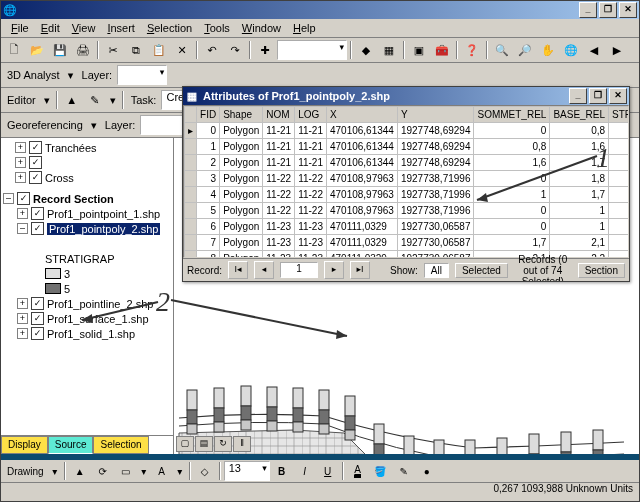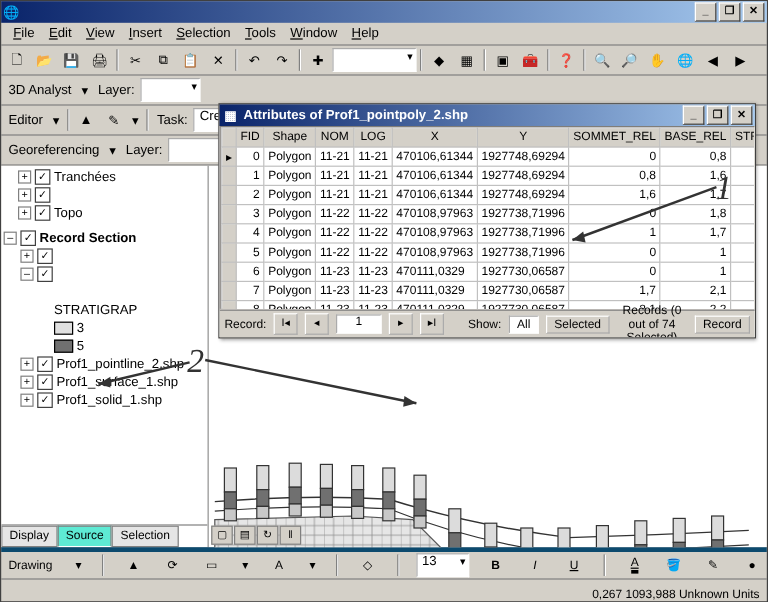--- a/index.html
+++ b/index.html
@@ -19,53 +19,53 @@
 .tb-drop::after{content:"▾";position:absolute;right:2px;top:1px;font-size:9px;color:#000}
 .body-row{flex:1;display:flex;overflow:hidden}
 .sidebar{width:172px;border-right:1px solid #808080;background:#fff;display:flex;flex-direction:column;overflow:hidden}
 .toc{flex:1;overflow:auto;padding:2px;font-size:11px}
 .toc-item{display:flex;align-items:center;height:15px;gap:3px;white-space:nowrap}
 .exp{width:9px;height:9px;border:1px solid #808080;text-align:center;line-height:8px;font-size:9px;cursor:pointer;background:#fff}
 .chk{width:11px;height:11px;border:1px solid #404040;background:#fff;text-align:center;line-height:10px;font-size:9px}
 .sel{background:#0a246a;color:#fff;padding:0 2px}
 .swatch{width:14px;height:9px;border:1px solid #000;display:inline-block}
 .toc-tabs{display:flex;height:18px;border-top:1px solid #808080}
-.toc-tab{padding:2px 6px;border:1px solid #808080;background:#e5e5e5;font-size:10px;cursor:pointer}
+.toc-tab{padding:2px 6px;border:1px solid #808080;background:#fde047;font-size:10px;cursor:pointer}
 .toc-tab.active{background:#5eead4;border-bottom-color:#fff}
 .mapview{flex:1;position:relative;background:#fff}
-.statusbar{height:18px;border-top:1px solid #808080;display:flex;align-items:flex-end;padding:0 6px;font-size:10px;justify-content:flex-end;gap:4px}
+.statusbar{height:18px;border-top:1px solid #808080;display:flex;align-items:flex-start;padding:0 6px;font-size:10px;justify-content:flex-end;gap:4px}
 .view-btns{position:absolute;bottom:2px;left:2px;display:flex;gap:1px}
 .view-btn{width:16px;height:14px;border:1px solid #808080;background:#d4d0c8;font-size:9px;line-height:12px;text-align:center;cursor:pointer}
 
 
 .attr-window{left:182px;top:86px;width:446px;height:194px;z-index:10}
 .attr-body{flex:1;display:flex;flex-direction:column;background:#fff;overflow:hidden}
 .attr-grid{flex:1;overflow:auto;border:1px inset #d4d0c8}
 table.grid{border-collapse:collapse;font-size:10px;width:100%}
 table.grid th,table.grid td{border:1px solid #c0c0c0;padding:1px 3px;height:13px;white-space:nowrap;background:#fff}
-table.grid th{background:#d4d0c8;font-weight:normal;text-align:center}
+table.grid th{background:#d4d0c8;font-weight:normal;text-align:left}
 table.grid td.rh{background:#d4d0c8;width:10px;text-align:center}
 table.grid td.num{text-align:right}
 .attr-footer{height:22px;border-top:1px solid #808080;display:flex;align-items:center;padding:0 4px;gap:6px;font-size:10px;background:#d4d0c8}
 .nav-btn{width:18px;height:16px;border:1px outset #fff;background:#d4d0c8;font-size:9px;line-height:14px;text-align:center;cursor:pointer}
 .rec-input{width:36px;height:14px;border:1px inset #fff;background:#fff;text-align:center;font-size:10px}
 .show-btn{padding:1px 6px;border:1px outset #fff;background:#d4d0c8;cursor:pointer}
 .show-btn.active{border:1px inset #fff;background:#fff}
 
 
 .xsec{position:absolute;left:0;top:180px;width:455px;height:230px}
 .xsec svg{width:100%;height:100%}
 
 
 .callout{position:absolute;font-family:Georgia,serif;font-size:28px;font-style:italic;color:#333;z-index:20}
 .arrow{stroke:#333;stroke-width:2;fill:none}
 .arrowhead{fill:#333}
 
 
-.draw-tb{height:22px;border-top:4px solid #0c4a6e;display:flex;align-items:center;padding:0 2px;gap:12px;font-size:10px}
+.draw-tb{height:22px;border-top:6px solid #0c4a6e;display:flex;align-items:center;padding:0 2px;gap:1px;font-size:10px}
 .font-drop{width:90px;height:16px;border:1px inset #fff;background:#fff;padding:0 14px 0 4px;position:relative}
 .font-drop::after{content:"▾";position:absolute;right:2px;top:0;font-size:9px}
 </style>
 </head>
 <body>
 
 <div class="window" style="left:0;top:0;width:638px;height:500px">
   <div class="titlebar">
     <span class="icon">🌐</span>
     <span class="spacer"></span>
@@ -160,37 +160,39 @@
               <span class="chk">✓</span>
               <span>Tranchées</span>
             </div>
             <div class="toc-item" style="padding-left: 12px;">
               <span class="exp">+</span>
               <span class="chk">✓</span>
             </div>
             <div class="toc-item" style="padding-left: 12px;">
               <span class="exp">+</span>
               <span class="chk">✓</span>
-              <span>Topo</span>
+              <span>Cross</span>
             </div>
           </div>
         <div style="height:6px"></div>
         <div class="toc-item" style="padding-left:0">
           <span class="exp">–</span>
           <span class="chk">✓</span>
           <b>Record Section</b>
         </div>
         <div id="toc-layers">
             <div class="toc-item" style="padding-left: 14px;">
               <span class="exp">+</span>
               <span class="chk">✓</span>
+              <span>Prof1_pointpoint_1.shp</span>
             </div>
             <div class="toc-item" style="padding-left: 14px;">
               <span class="exp">–</span>
               <span class="chk">✓</span>
+              <span class="sel">Prof1_pointpoly_2.shp</span>
             </div>
             <div class="toc-item" style="padding-left: 42px;">
               <span><all other="" values=""></all></span>
             </div>
             <div class="toc-item" style="padding-left: 42px;">
               <span>STRATIGRAP</span>
             </div>
             <div class="toc-item" style="padding-left: 42px;">
               <span class="swatch" style="background:#e0e0e0"></span>
               <span>3</span>
@@ -504,21 +506,21 @@
       <span class="nav-btn">I◂</span>
       <span class="nav-btn">◂</span>
       <span class="rec-input">1</span>
       <span class="nav-btn">▸</span>
       <span class="nav-btn">▸I</span>
       <span style="width:8px"></span>
       <span>Show:</span>
       <span class="show-btn active">All</span>
       <span class="show-btn">Selected</span>
       <span style="flex:1;text-align:center">Records (0 out of 74 Selected)</span>
-      <span class="show-btn">Record</span>
+      <span class="show-btn">Section</span>
     </div>
   </div>
 </div>
 
 <div class="callout" style="left:596px;top:142px">1</div>
 <div class="callout" style="left:156px;top:286px">2</div>
 <svg style="position:absolute;left:0;top:0;width:640px;height:502px;z-index:19;pointer-events:none">
   <line class="arrow" x1="597" y1="156" x2="477" y2="200"></line>
   <polygon class="arrowhead" points="477,200 486,193 488,202"></polygon>
   <line class="arrow" x1="171" y1="300" x2="347" y2="336"></line>

